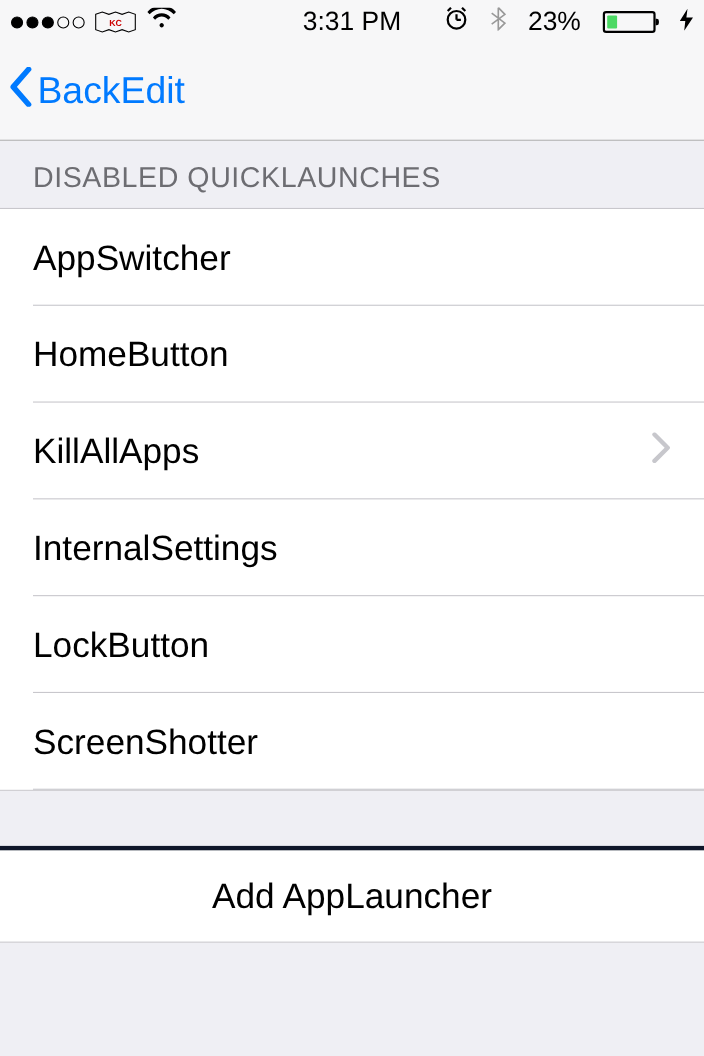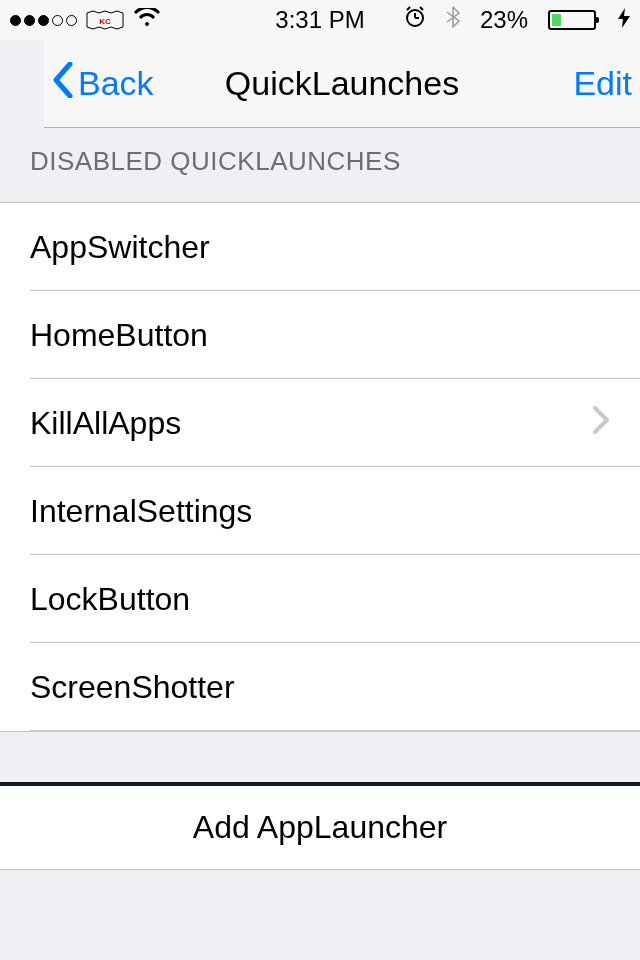--- a/index.html
+++ b/index.html
@@ -109,24 +109,23 @@
     .bolt {
       font-size: 18px;
       margin-left: 2px;
     }
     .nav-bar {
       height: 88px;
       background: #f7f7f8;
       border-bottom: 1px solid #b2b2b2;
       display: flex;
       align-items: center;
-      justify-content: space-between;
+      justify-content: flex-start;
       padding: 0 8px;
       position: relative;
-      margin-left: 44px;
     }
     .nav-back {
       display: flex;
       align-items: center;
       gap: 4px;
       color: #007aff;
       font-size: 34px;
       cursor: pointer;
     }
     .chevron-left svg {
@@ -140,21 +139,21 @@
       font-size: 34px;
       font-weight: 500;
       color: #000;
     }
     .nav-edit {
       color: #007aff;
       font-size: 34px;
       cursor: pointer;
     }
     .section-header {
-      padding: 18px 30px 25px 30px;
+      padding: 18px 30px 12px 30px;
       font-size: 26px;
       color: #6d6d72;
       letter-spacing: 0.5px;
       background: #efeff4;
     }
     .list {
       background: #fff;
       border-top: 1px solid #c8c7cc;
       border-bottom: 1px solid #c8c7cc;
     }
@@ -257,21 +256,20 @@
 
 <div class="nav-bar">
   <div class="nav-back">
     <span class="chevron-left">
       <svg viewBox="0 0 22 36">
         <polyline points="18,2 4,18 18,34" fill="none" stroke="#007aff" stroke-width="5" stroke-linecap="round" stroke-linejoin="round"></polyline>
       </svg>
     </span>
     <span>Back</span>
   </div>
-  <div class="nav-title">QuickLaunches</div>
   <div class="nav-edit">Edit</div>
 </div>
 
 <div class="section-header">DISABLED QUICKLAUNCHES</div>
 
 <div class="list" id="list">
     <div class="cell">
       <span class="cell-label">AppSwitcher</span>
       <div class="cell-separator"></div>
     </div>

